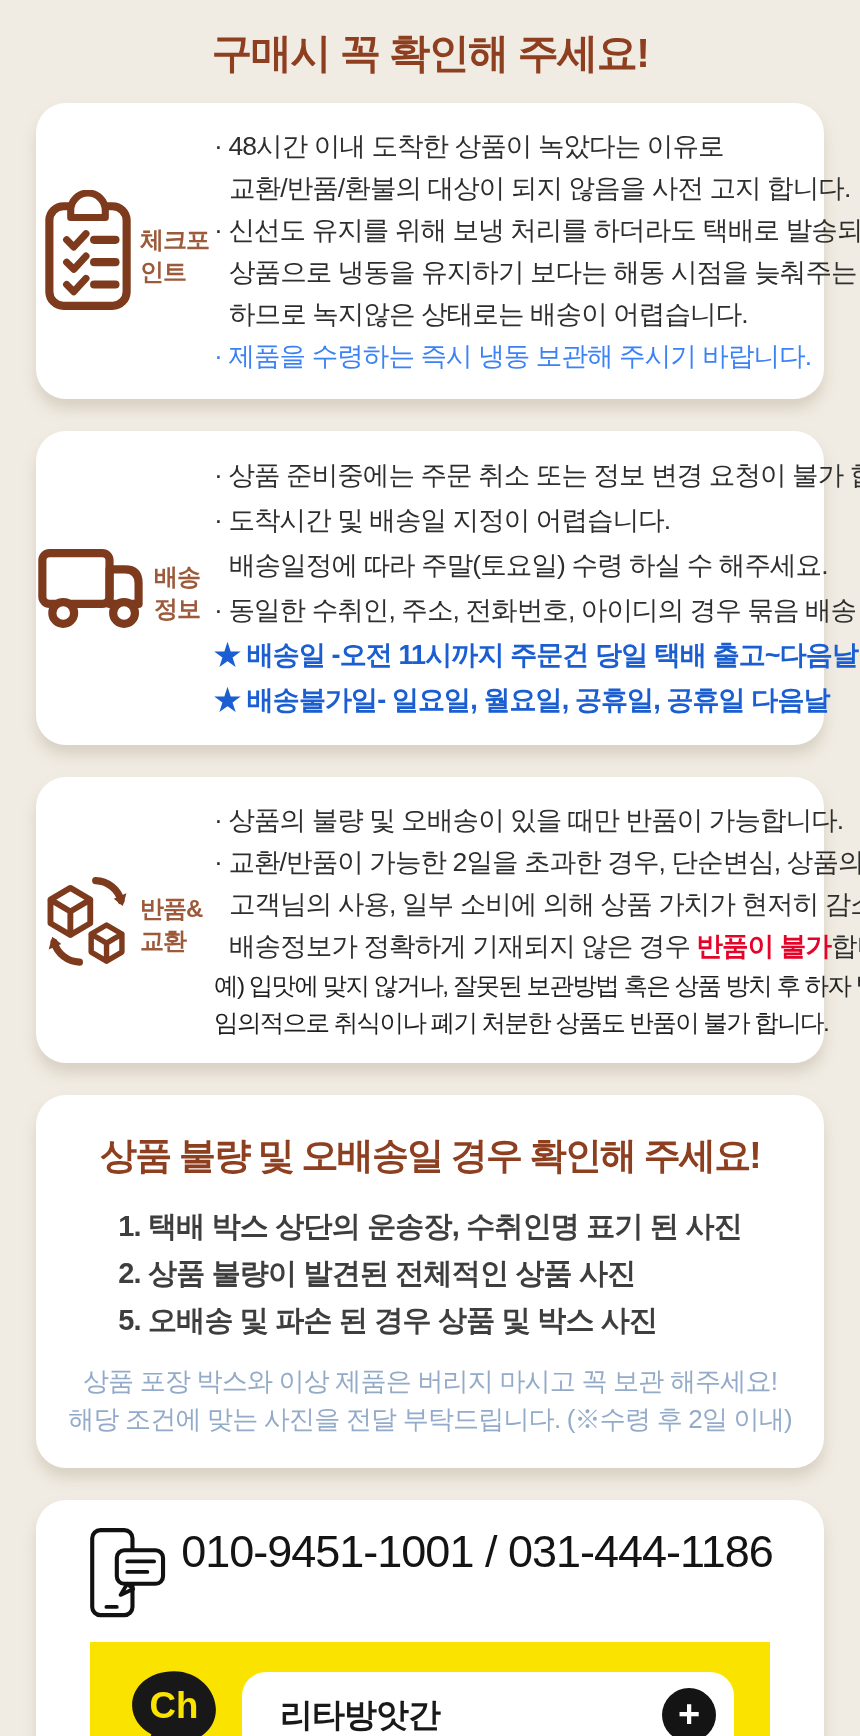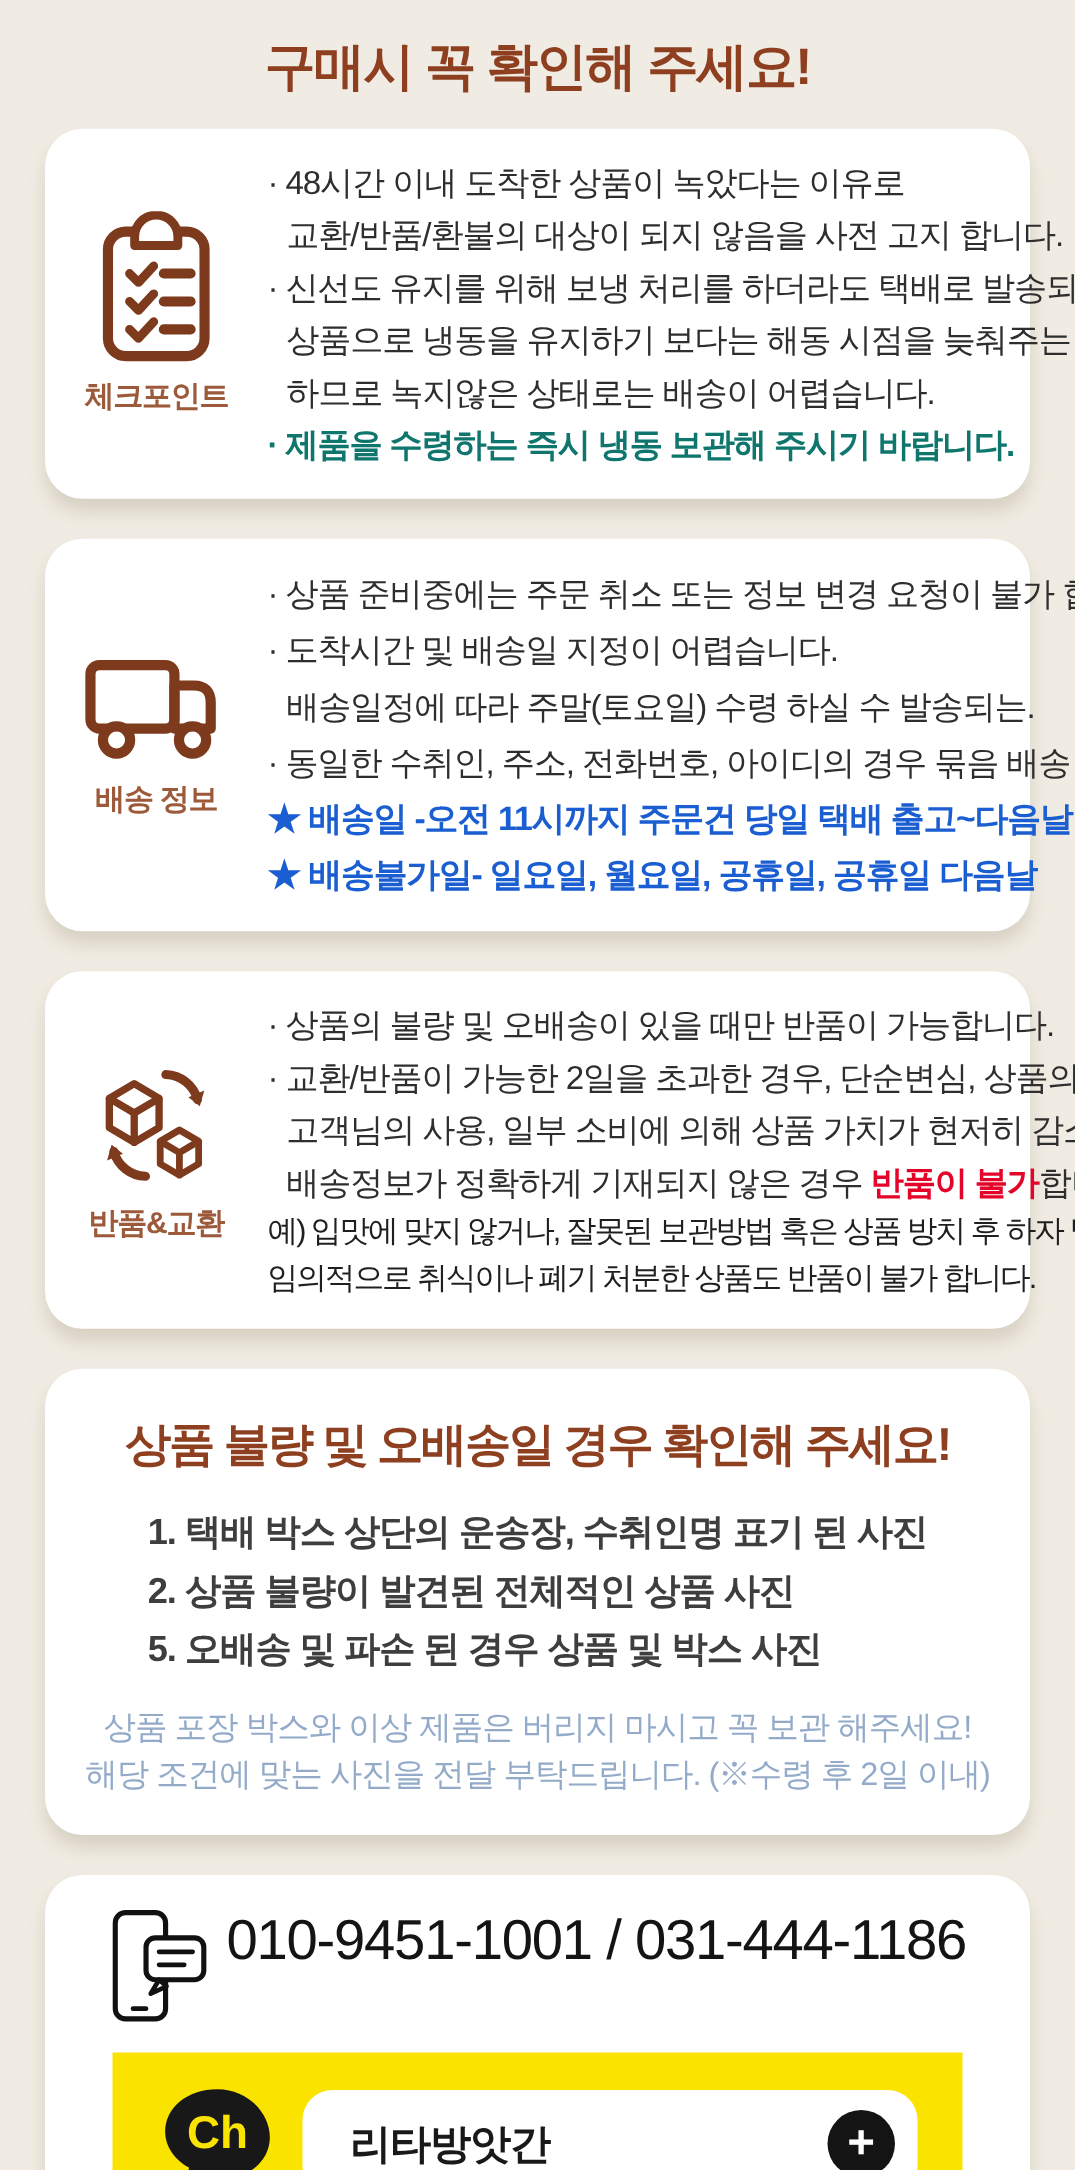--- a/index.html
+++ b/index.html
@@ -25,37 +25,37 @@
     background: #ffffff;
     border-radius: 30px;
     margin: 0 36px 32px;
     box-shadow: 0 10px 14px rgba(168, 158, 138, 0.35);
   }
 
   
   .info-card { display: flex; align-items: center; padding: 22px 24px 22px 0; }
   .icon-col {
     flex: 0 0 178px;
-    display: flex; flex-direction: column; align-items: center; justify-content: center;
+    display: flex; flex-direction: row; align-items: center; justify-content: center;
   }
   .icon-label {
     margin-top: 10px;
     font-size: 24px; font-weight: 700;
     color: #9c5a3a; letter-spacing: -1px;
   }
   .text-col { flex: 1; min-width: 0; }
   .line {
     margin: 0;
     font-size: 26.5px; line-height: 42px;
     color: #2e2e2e; letter-spacing: -0.9px;
     white-space: nowrap;
   }
   .shipping-card .line { line-height: 45px; }
   .line.indent { padding-left: 15px; }
-  .line.red  { color: #0f766e; font-weight: 700; }
+  .line.red  { color: #3b82f6; font-weight: 400; }
   .line.blue { color: #1a5ed2; font-weight: 800; font-size: 27px; }
   .red-inline { color: #e40429; font-weight: 800; }
   .line.small { font-size: 24.5px; letter-spacing: -1.6px; color: #1f1f1f; line-height: 37px; }
   .line.centered { text-align: center; padding-right: 30px; }
 
   
   .defect-card { text-align: center; padding: 36px 20px 30px; }
   .defect-title {
     margin: 0;
     font-size: 37px; font-weight: 800;
@@ -146,21 +146,21 @@
           <path d="M81 27 h17 q15 0 15 15 v23 h-32 z" stroke-width="9"></path>
           <circle cx="30" cy="75" r="12" stroke-width="9" fill="#ffffff"></circle>
           <circle cx="97" cy="75" r="12" stroke-width="9" fill="#ffffff"></circle>
         </svg>
       </span>
       <span class="icon-label">배송 정보</span>
     </div>
     <div class="text-col">
       <p class="line">· 상품 준비중에는 주문 취소 또는 정보 변경 요청이 불가 합니다.</p>
       <p class="line">· 도착시간 및 배송일 지정이 어렵습니다.</p>
-      <p class="line indent">배송일정에 따라 주말(토요일) 수령 하실 수 발송되는.</p>
+      <p class="line indent">배송일정에 따라 주말(토요일) 수령 하실 수 해주세요.</p>
       <p class="line">· 동일한 수취인, 주소, 전화번호, 아이디의 경우 묶음 배송 됩니다.</p>
       <p class="line blue">★ 배송일 -오전 11시까지 주문건 당일 택배 출고~다음날 도착</p>
       <p class="line blue">★ 배송불가일- 일요일, 월요일, 공휴일, 공휴일 다음날</p>
     </div>
   </section>
 
   <section class="card info-card">
     <div class="icon-col">
       <span class="icon">
         <svg width="104" height="106" viewBox="0 0 115 115" fill="none" stroke="#7d3a1d" stroke-linecap="round" stroke-linejoin="round">

